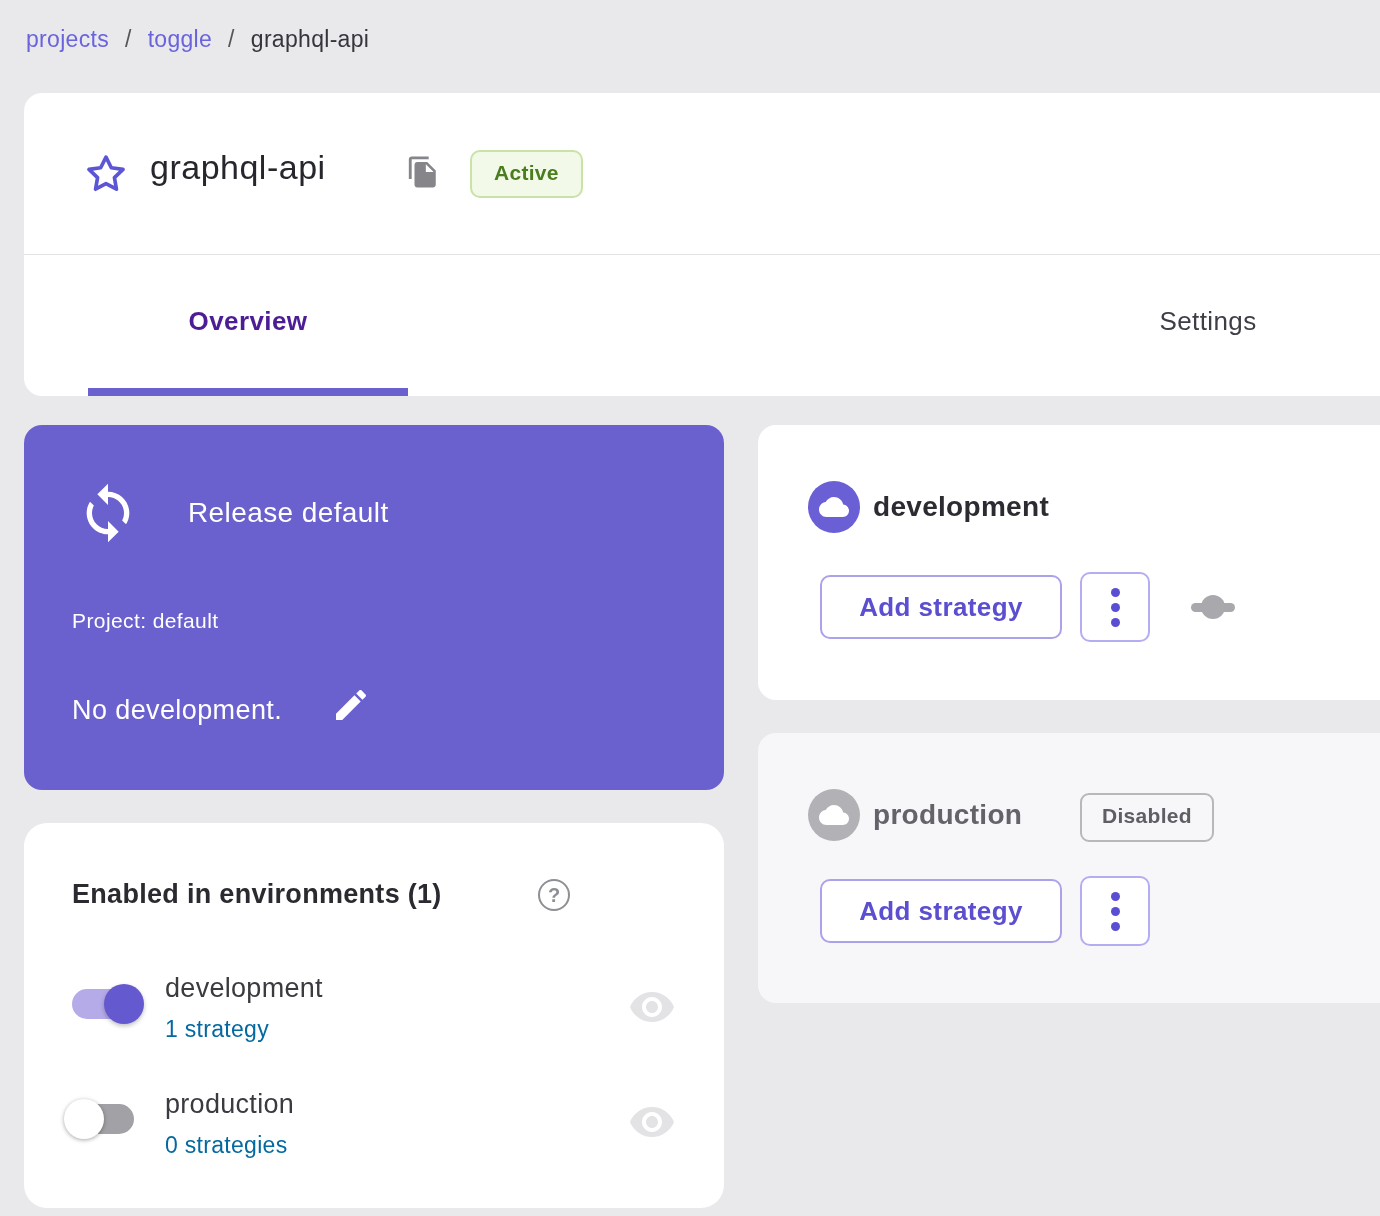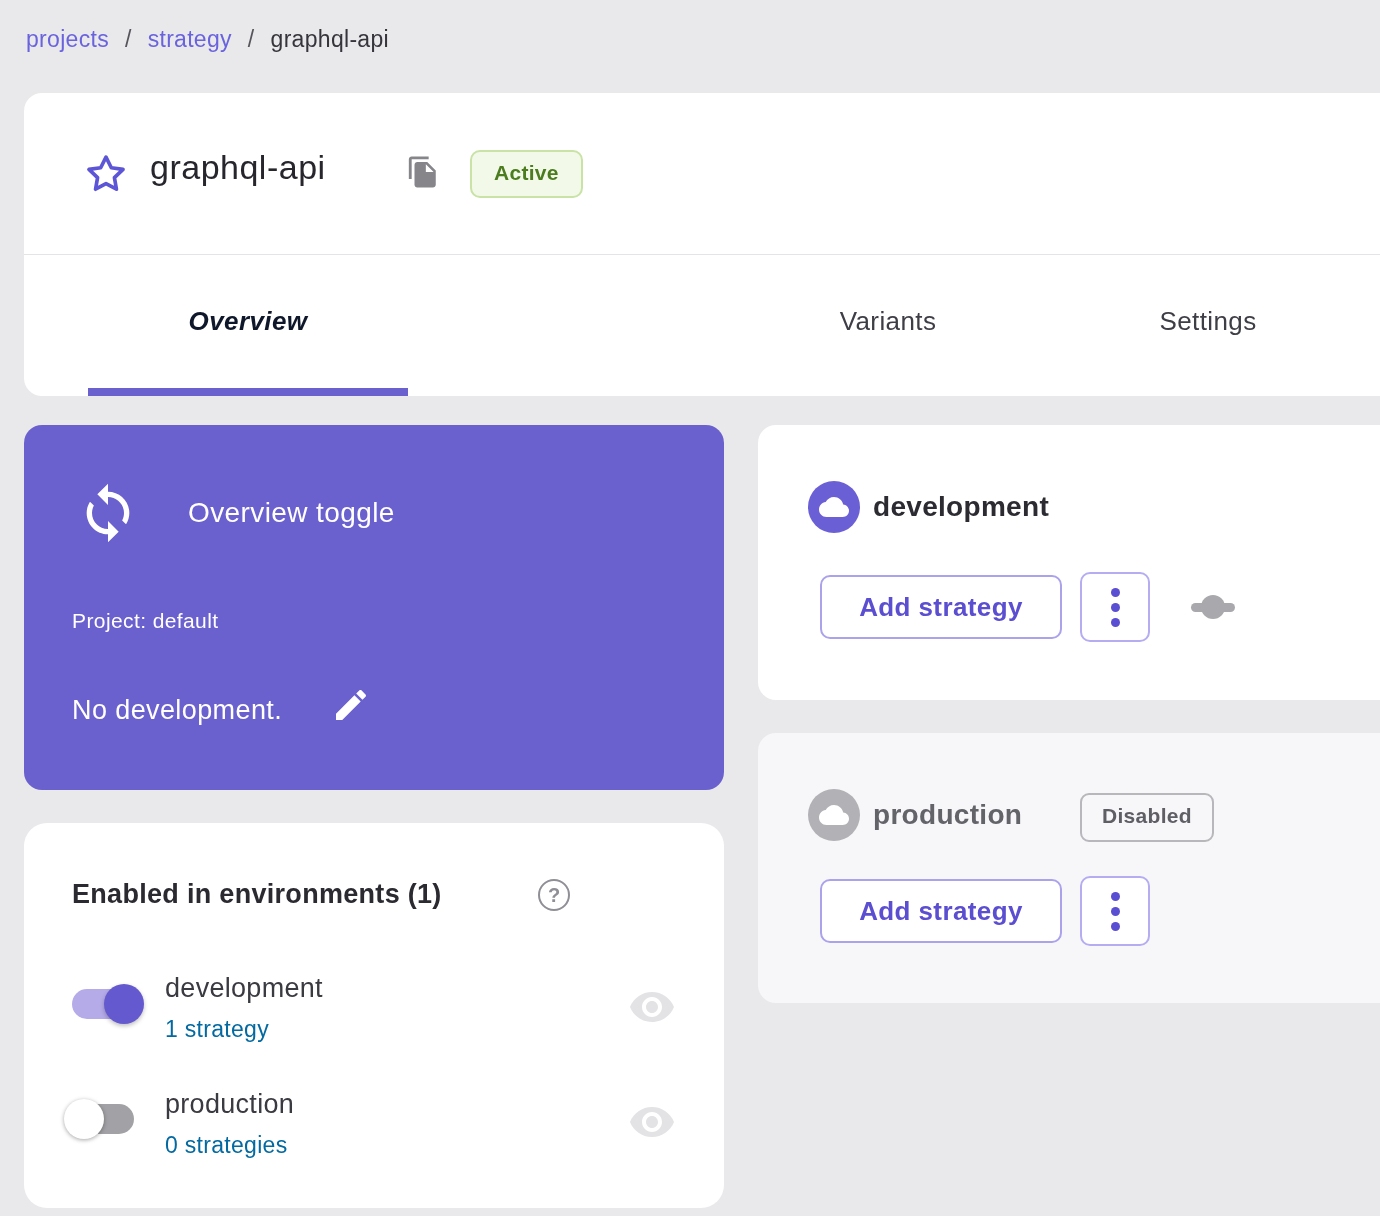--- a/index.html
+++ b/index.html
@@ -52,21 +52,21 @@
   }
   .tabs{
     position:absolute;left:0;top:162px;right:0;height:141px;
   }
   .tab{
     position:absolute;top:0;width:320px;height:133px;
     display:flex;align-items:center;justify-content:center;
     font-size:26px;color:#3e3e46;cursor:pointer;
     background:none;border:none;letter-spacing:.4px;
   }
-  .tab.active{font-weight:700;color:#0f172a;font-style:italic;}
+  .tab.active{font-weight:700;color:#4c1d95;}
   .tab-indicator{
     position:absolute;left:64px;top:133px;width:320px;height:8px;
     background:#6a61ce;
   }
   
   .toggle-card{
     position:absolute;left:24px;top:425px;width:700px;height:365px;
     background:#6a61ce;border-radius:18px;color:#fff;
   }
   .sync-icon-wrap{position:absolute;left:52px;top:56px;width:64px;height:64px;}
@@ -166,21 +166,21 @@
   }
 </style>
 </head>
 <body>
 
 <div id="app">
 
   <nav class="breadcrumb">
     <a class="crumb-link">projects</a>
     <span class="crumb-sep">/</span>
-    <a class="crumb-link">strategy</a>
+    <a class="crumb-link">toggle</a>
     <span class="crumb-sep">/</span>
     <span class="crumb-current">graphql-api</span>
   </nav>
 
   <section class="header-card">
     <button class="star-btn" title="">
       <span>
         <svg width="44" height="44" viewBox="0 0 24 24" fill="none" stroke="#5c55d6" stroke-width="2" stroke-linejoin="round">
           <polygon points="12,2.8 14.9,8.6 21.3,9.5 16.6,14 17.7,20.3 12,17.3 6.3,20.3 7.4,14 2.7,9.5 9.1,8.6"></polygon>
         </svg>
@@ -193,33 +193,32 @@
           <path d="M16 1H4c-1.1 0-2 .9-2 2v14h2V3h12V1zm-1 4l6 6v10c0 1.1-.9 2-2 2H7.99C6.89 23 6 22.1 6 21l.01-14c0-1.1.89-2 1.99-2h7zm-1 7h5.5L14 6.5V12z"></path>
         </svg>
       </span>
     </button>
     <span class="status-chip">Active</span>
 
     <div class="header-divider"></div>
 
     <div class="tabs">
       <button class="tab active" style="left:64px;">Overview</button>
-      <button class="tab" style="left:704px;">Variants</button>
       <button class="tab" style="left:1024px;">Settings</button>
       <div class="tab-indicator"></div>
     </div>
   </section>
 
   <section class="toggle-card">
     <span class="sync-icon-wrap">
       <svg width="64" height="64" viewBox="0 0 24 24" fill="#ffffff">
         <path d="M12 4V1L8 5l4 4V6c3.31 0 6 2.69 6 6 0 1.01-.25 1.97-.7 2.8l1.46 1.46C19.54 15.03 20 13.57 20 12c0-4.42-3.58-8-8-8zm0 14c-3.31 0-6-2.69-6-6 0-1.01.25-1.97.7-2.8L5.24 7.74C4.46 8.97 4 10.43 4 12c0 4.42 3.58 8 8 8v3l4-4-4-4v3z"></path>
       </svg>
     </span>
-    <span class="toggle-type">Overview toggle</span>
+    <span class="toggle-type">Release default</span>
     <span class="toggle-project">Project: default</span>
     <span class="toggle-desc">No development.</span>
     <button class="edit-btn">
       <span>
         <svg width="40" height="40" viewBox="0 0 24 24" fill="#ffffff">
           <path d="M3 17.25V21h3.75L17.81 9.94l-3.75-3.75L3 17.25zM20.71 7.04c.39-.39.39-1.02 0-1.41l-2.34-2.34c-.39-.39-1.02-.39-1.41 0l-1.83 1.83 3.75 3.75 1.83-1.83z"></path>
         </svg>
       </span>
     </button>
   </section>

